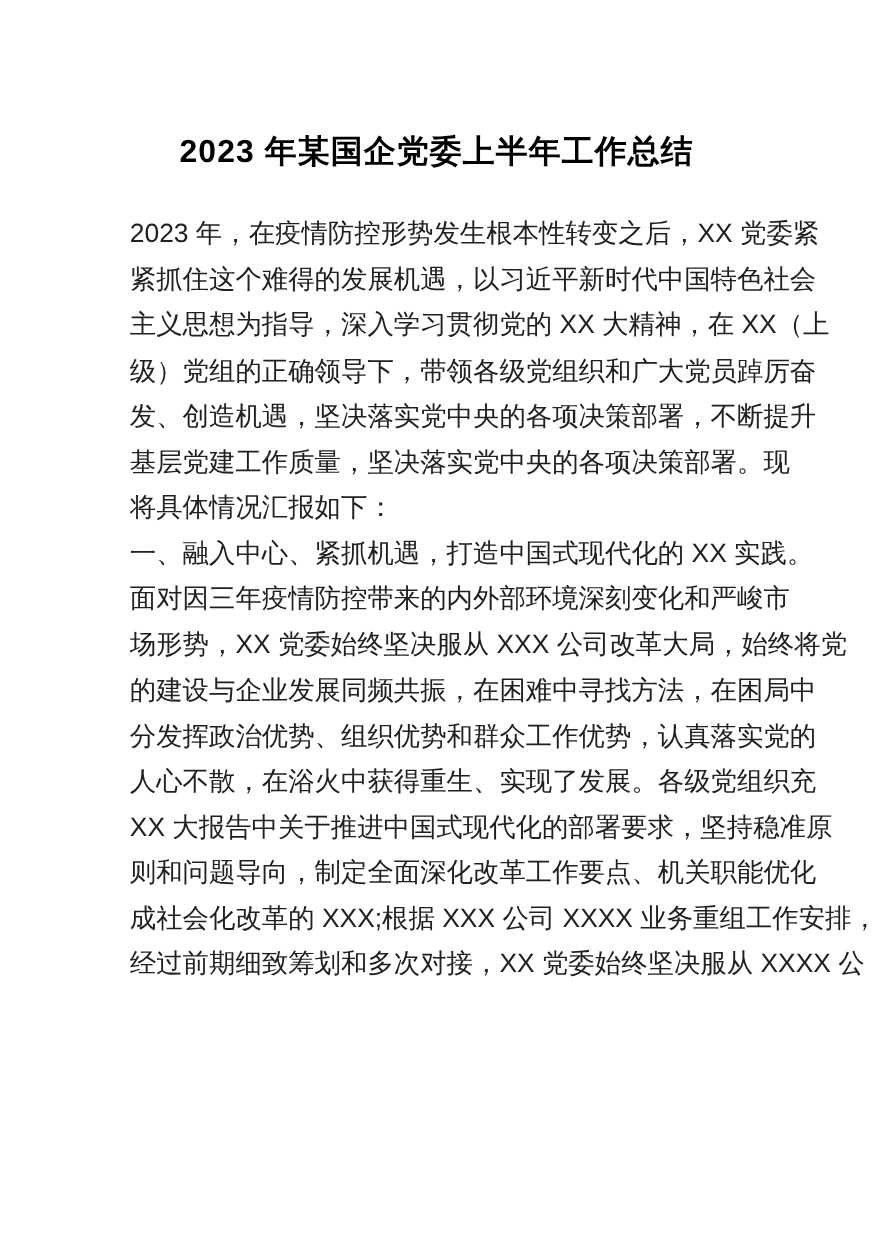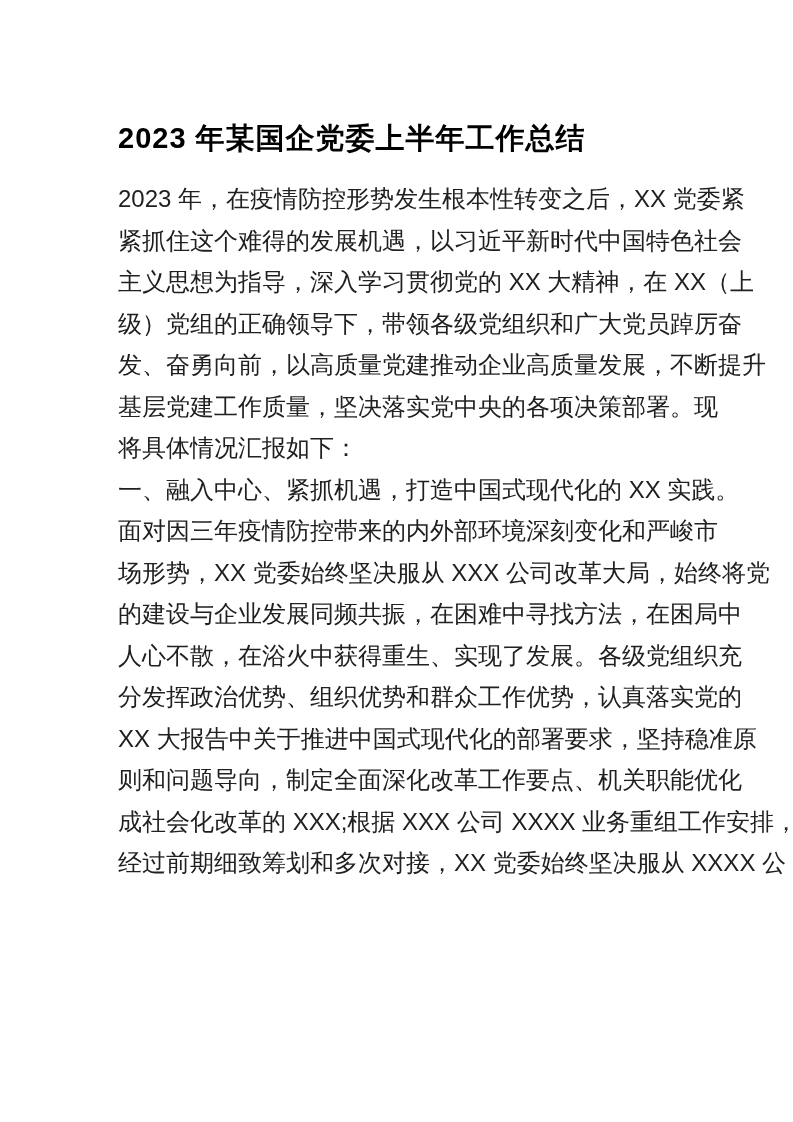--- a/index.html
+++ b/index.html
@@ -17,25 +17,25 @@
     position: relative;
     width: 793px;
     height: 1122px;
     margin: 0;
     background: var(--page-bg);
     padding: 114px 117px 0 118px;
     font-family: "Liberation Sans", sans-serif;
     overflow: hidden;
   }
   .doc-title {
-    margin: 0 0 16px 0;
+    margin: 0 0 30px 0;
     font-size: 29px;
     line-height: 48px;
     font-weight: 700;
-    text-align: left;
+    text-align: center;
     color: var(--title-color);
     letter-spacing: 1px;
     white-space: nowrap;
   }
   .paragraph {
     margin: 0;
   }
   .line {
     font-size: 24px;
     line-height: 41.5px;
@@ -53,30 +53,30 @@
 <body>
 
 <div class="page">
   <h1 class="doc-title">2023 年某国企党委上半年工作总结</h1>
   <div class="doc-body">
       <div class="paragraph">
         <div class="line">2023 年，在疫情防控形势发生根本性转变之后，XX 党委紧</div>
         <div class="line">紧抓住这个难得的发展机遇，以习近平新时代中国特色社会</div>
         <div class="line">主义思想为指导，深入学习贯彻党的 XX 大精神，在 XX（上</div>
         <div class="line">级）党组的正确领导下，带领各级党组织和广大党员踔厉奋</div>
-        <div class="line">发、奋勇向前，以高质量党建推动企业高质量发展，不断提升</div>
+        <div class="line">发、创造机遇，坚决落实党中央的各项决策部署，不断提升</div>
         <div class="line">基层党建工作质量，坚决落实党中央的各项决策部署。现</div>
         <div class="line short">将具体情况汇报如下：</div>
       </div>
       <div class="paragraph">
         <div class="line">一、融入中心、紧抓机遇，打造中国式现代化的 XX 实践。</div>
         <div class="line">面对因三年疫情防控带来的内外部环境深刻变化和严峻市</div>
         <div class="line">场形势，XX 党委始终坚决服从 XXX 公司改革大局，始终将党</div>
         <div class="line">的建设与企业发展同频共振，在困难中寻找方法，在困局中</div>
+        <div class="line">分发挥政治优势、组织优势和群众工作优势，认真落实党的</div>
         <div class="line">人心不散，在浴火中获得重生、实现了发展。各级党组织充</div>
-        <div class="line">分发挥政治优势、组织优势和群众工作优势，认真落实党的</div>
         <div class="line">XX 大报告中关于推进中国式现代化的部署要求，坚持稳准原</div>
         <div class="line">则和问题导向，制定全面深化改革工作要点、机关职能优化</div>
         <div class="line">成社会化改革的 XXX;根据 XXX 公司 XXXX 业务重组工作安排，</div>
         <div class="line">经过前期细致筹划和多次对接，XX 党委始终坚决服从 XXXX 公</div>
       </div>
     </div>
 </div>
 
 </body></html>

